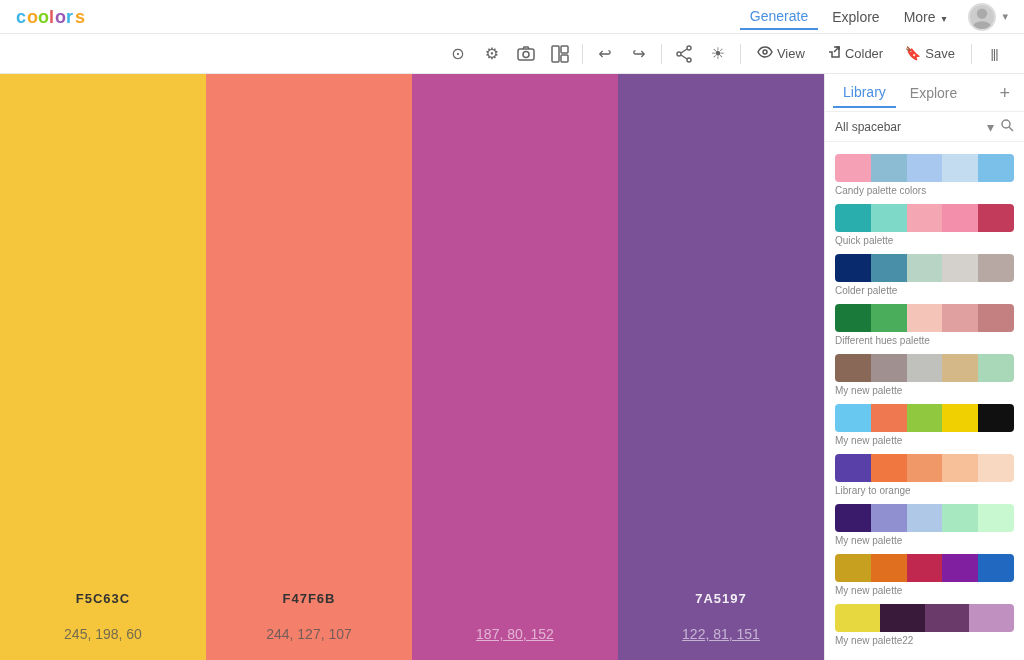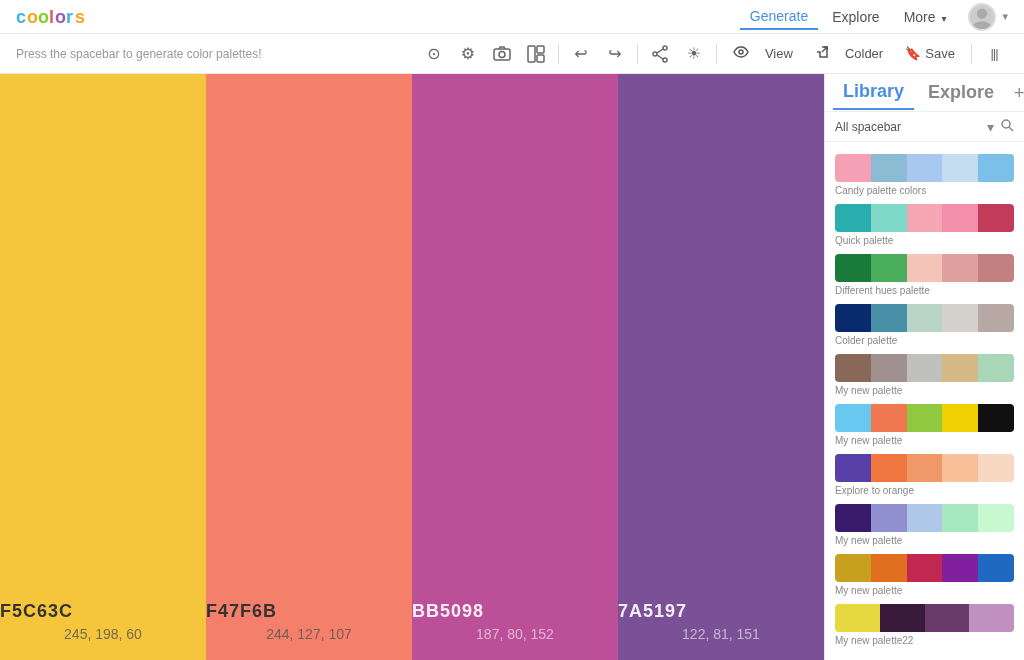--- a/index.html
+++ b/index.html
@@ -37,21 +37,21 @@
       background: #fff;
     }
     #toolbar-hint { font-size: 12px; color: #999; flex: 1; }
     #toolbar-actions { display: flex; align-items: center; gap: 6px; margin-left: auto; }
     .toolbar-icon {
       width: 28px; height: 28px; display: flex; align-items: center; justify-content: center;
       font-size: 16px; color: #666; cursor: pointer; border-radius: 4px;
     }
     .toolbar-divider { width: 1px; height: 20px; background: #ddd; margin: 0 2px; }
     .toolbar-btn {
-      display: flex; align-items: center; gap: 16px;
+      display: flex; align-items: center; gap: 4px;
       font-size: 13px; color: #555; cursor: pointer;
       padding: 4px 8px; border-radius: 4px;
     }
     .toolbar-save {
       display: flex; align-items: center; gap: 4px;
       font-size: 13px; color: #555; cursor: pointer;
       padding: 4px 8px; border-radius: 4px;
     }
 
     
@@ -62,46 +62,46 @@
     
     #palette-area {
       display: flex; flex: 1;
     }
     .color-strip {
       flex: 1; display: flex; flex-direction: column;
       justify-content: flex-end; padding-bottom: 18px;
       cursor: pointer; position: relative;
     }
     .color-hex {
-      font-size: 18px; font-weight: 700; letter-spacing: 1px;
-      text-align: left; margin-bottom: 4px;
+      font-size: 13px; font-weight: 700; letter-spacing: 1px;
+      text-align: center; margin-bottom: 20px;
     }
     .color-rgb {
       font-size: 14px; text-align: center; opacity: 0.8;
     }
     
     .color-strip.light .color-hex { color: #333; }
     .color-strip.light .color-rgb { color: #555; }
     .color-strip.dark .color-hex { color: rgba(255,255,255,0.9); }
-    .color-strip.dark .color-rgb { color: rgba(255,255,255,0.7); }
+    .color-strip.dark .color-rgb { color: rgba(255,255,255,0.7); text-decoration: underline; }
 
     
     #sidebar {
       width: 200px; border-left: 1px solid #e8e8e8;
       background: #fff; display: flex; flex-direction: column;
       overflow: hidden;
     }
     #sidebar-tabs {
       display: flex; align-items: center; padding: 0 8px;
       border-bottom: 1px solid #eee; height: 38px;
       gap: 4px;
     }
     .sidebar-tab {
-      font-size: 18px; padding: 6px 10px; cursor: pointer;
-      border-radius: 4px; color: #888; font-weight: bold;
+      font-size: 14px; padding: 6px 10px; cursor: pointer;
+      border-radius: 4px; color: #888;
     }
     .sidebar-tab.active { color: #4A90E2; border-bottom: 2px solid #4A90E2; border-radius: 0; }
     .sidebar-tab-add {
       margin-left: auto; font-size: 18px; color: #888; cursor: pointer;
       padding: 2px 6px; line-height: 1;
     }
 
     #sidebar-filter {
       display: flex; align-items: center; padding: 6px 10px;
       border-bottom: 1px solid #eee; gap: 6px;
@@ -150,21 +150,20 @@
       <svg width="28" height="28" viewBox="0 0 28 28" xmlns="http://www.w3.org/2000/svg">
         <circle cx="14" cy="10" r="6" fill="#aaa"></circle>
         <ellipse cx="14" cy="26" rx="11" ry="7" fill="#aaa"></ellipse>
       </svg>
     </div>
     <span style="font-size:11px;color:#888;cursor:pointer;margin-left:2px;">▾</span>
   </div>
 </div>
 
 <div id="toolbar">
-  <span id="toolbar-hint">Press the spacebar to generate color palettes!</span>
   <div id="toolbar-actions">
     <div class="toolbar-icon" title="Adjust">⊙</div>
     <div class="toolbar-icon" title="Settings">⚙</div>
     <div class="toolbar-icon" title="Screenshot">
       <svg width="18" height="18" viewBox="0 0 18 18" fill="none" xmlns="http://www.w3.org/2000/svg">
         <rect x="1" y="4" width="16" height="11" rx="2" stroke="#666" stroke-width="1.5"></rect>
         <circle cx="9" cy="9.5" r="3" stroke="#666" stroke-width="1.5"></circle>
         <path d="M6 4 L7 2 L11 2 L12 4" stroke="#666" stroke-width="1.5"></path>
       </svg>
     </div>
@@ -223,21 +222,20 @@
   <div id="palette-area">
   <div class="color-strip light" style="background: rgb(245, 198, 60);">
         <div class="color-hex">F5C63C</div>
         <div class="color-rgb">245, 198, 60</div>
       </div>
       <div class="color-strip light" style="background: rgb(244, 127, 107);">
         <div class="color-hex">F47F6B</div>
         <div class="color-rgb">244, 127, 107</div>
       </div>
       <div class="color-strip dark" style="background: rgb(187, 80, 152);">
-        <div class="color-hex">BB5098</div>
         <div class="color-rgb">187, 80, 152</div>
       </div>
       <div class="color-strip dark" style="background: rgb(122, 81, 151);">
         <div class="color-hex">7A5197</div>
         <div class="color-rgb">122, 81, 151</div>
       </div>
     </div>
 
   <div id="sidebar">
     <div id="sidebar-tabs">
@@ -271,40 +269,40 @@
             <div class="swatch" style="background: rgb(42, 173, 173);"></div>
             <div class="swatch" style="background: rgb(127, 217, 200);"></div>
             <div class="swatch" style="background: rgb(244, 167, 178);"></div>
             <div class="swatch" style="background: rgb(244, 143, 171);"></div>
             <div class="swatch" style="background: rgb(194, 59, 90);"></div>
           </div>
           <div class="palette-name">Quick palette</div>
         </div>
         <div class="palette-item">
           <div class="palette-swatches">
+            <div class="swatch" style="background: rgb(10, 42, 110);"></div>
+            <div class="swatch" style="background: rgb(74, 143, 168);"></div>
+            <div class="swatch" style="background: rgb(184, 212, 196);"></div>
+            <div class="swatch" style="background: rgb(212, 208, 204);"></div>
+            <div class="swatch" style="background: rgb(184, 168, 164);"></div>
+          </div>
+          <div class="palette-name">Colder palette</div>
+        </div>
+        <div class="palette-item">
+          <div class="palette-swatches">
             <div class="swatch" style="background: rgb(26, 122, 58);"></div>
             <div class="swatch" style="background: rgb(74, 173, 92);"></div>
             <div class="swatch" style="background: rgb(245, 196, 184);"></div>
             <div class="swatch" style="background: rgb(224, 160, 160);"></div>
             <div class="swatch" style="background: rgb(196, 128, 128);"></div>
           </div>
           <div class="palette-name">Different hues palette</div>
         </div>
         <div class="palette-item">
           <div class="palette-swatches">
-            <div class="swatch" style="background: rgb(10, 42, 110);"></div>
-            <div class="swatch" style="background: rgb(74, 143, 168);"></div>
-            <div class="swatch" style="background: rgb(184, 212, 196);"></div>
-            <div class="swatch" style="background: rgb(212, 208, 204);"></div>
-            <div class="swatch" style="background: rgb(184, 168, 164);"></div>
-          </div>
-          <div class="palette-name">Colder palette</div>
-        </div>
-        <div class="palette-item">
-          <div class="palette-swatches">
             <div class="swatch" style="background: rgb(138, 104, 88);"></div>
             <div class="swatch" style="background: rgb(160, 144, 144);"></div>
             <div class="swatch" style="background: rgb(192, 192, 188);"></div>
             <div class="swatch" style="background: rgb(212, 184, 136);"></div>
             <div class="swatch" style="background: rgb(168, 216, 184);"></div>
           </div>
           <div class="palette-name">My new palette</div>
         </div>
         <div class="palette-item">
           <div class="palette-swatches">
@@ -317,21 +315,21 @@
           <div class="palette-name">My new palette</div>
         </div>
         <div class="palette-item">
           <div class="palette-swatches">
             <div class="swatch" style="background: rgb(88, 64, 168);"></div>
             <div class="swatch" style="background: rgb(240, 120, 64);"></div>
             <div class="swatch" style="background: rgb(240, 152, 104);"></div>
             <div class="swatch" style="background: rgb(248, 192, 152);"></div>
             <div class="swatch" style="background: rgb(248, 216, 192);"></div>
           </div>
-          <div class="palette-name">Explore to orange</div>
+          <div class="palette-name">Library to orange</div>
         </div>
         <div class="palette-item">
           <div class="palette-swatches">
             <div class="swatch" style="background: rgb(58, 26, 106);"></div>
             <div class="swatch" style="background: rgb(144, 144, 208);"></div>
             <div class="swatch" style="background: rgb(176, 200, 232);"></div>
             <div class="swatch" style="background: rgb(168, 232, 192);"></div>
             <div class="swatch" style="background: rgb(200, 248, 208);"></div>
           </div>
           <div class="palette-name">My new palette</div>

